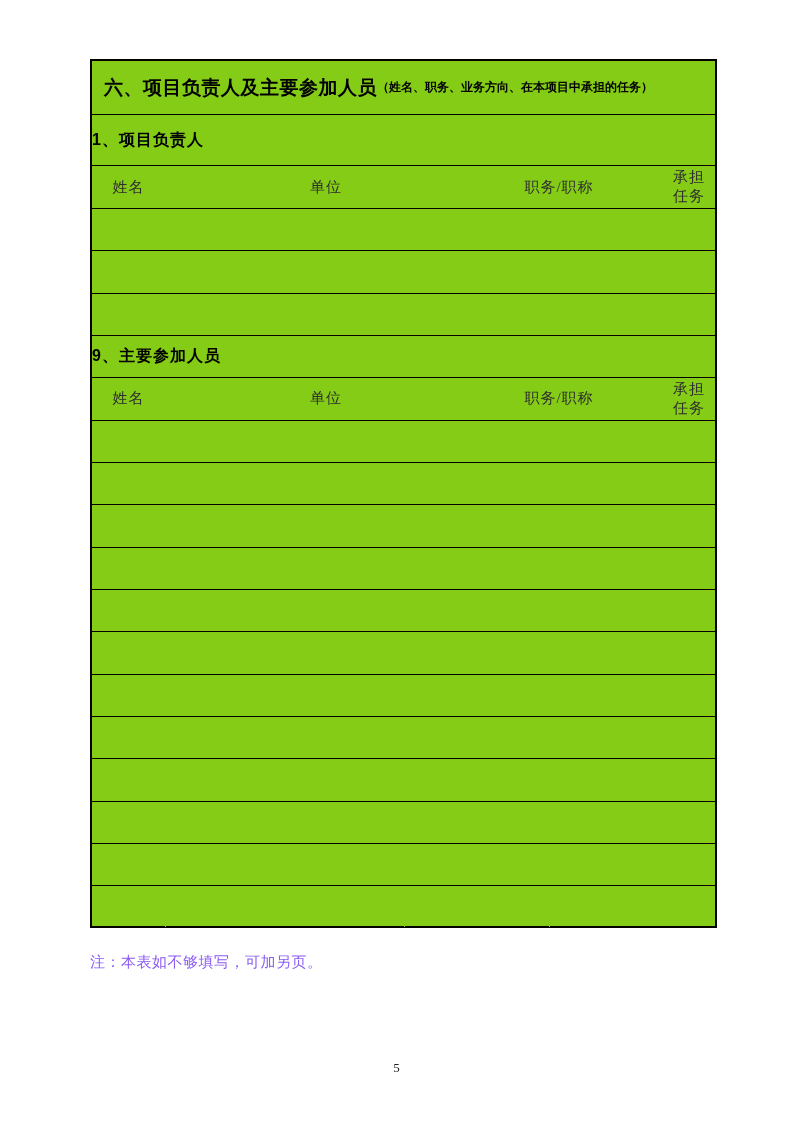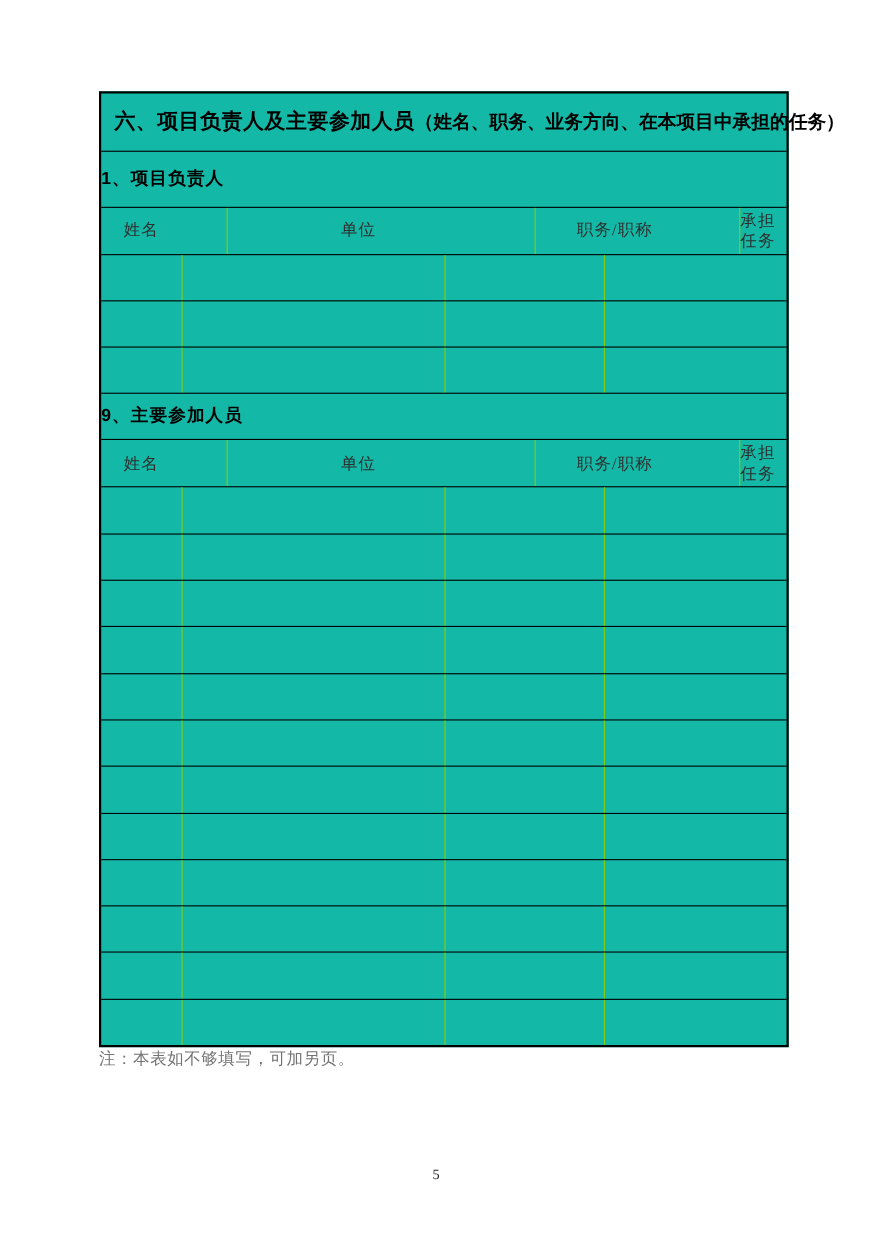--- a/index.html
+++ b/index.html
@@ -10,43 +10,42 @@
     height: 1122px;
     margin: 0 auto;
     background: #ffffff;
     font-family: "Liberation Serif", serif;
     color: #000000;
     overflow: hidden;
   }
   .doc-table {
     position: absolute;
     left: 90px;
-    top: 83px;
+    top: 59px;
     width: 627px;
     height: 869px;
     border: 2px solid #000000;
-    background: #14b8a6;
+    background: #84cc16;
     display: flex;
     flex-direction: column;
-    justify-content: flex-end;
   }
   .trow { border-top: 1px solid #000000; flex: 0 0 auto; }
   .trow.first { border-top: none; }
   .title-row {
     height: 53px;
     display: flex;
     align-items: center;
     padding-left: 12px;
     font-family: "Liberation Sans", sans-serif;
     font-weight: bold;
     font-size: 19px;
     letter-spacing: 0.5px;
     white-space: nowrap;
   }
-  .title-row .paren { font-size: 17px; letter-spacing: 0; }
+  .title-row .paren { font-size: 12px; letter-spacing: 0; }
   .label-row {
     display: flex;
     align-items: center;
     padding-left: 0;
     font-family: "Liberation Sans", sans-serif;
     font-weight: bold;
     font-size: 16px;
     letter-spacing: 1px;
   }
   .label-row.s1 { height: 51px; }
@@ -72,21 +71,21 @@
   .header-row.h1 { height: 43px; }
   .header-row.h2 { height: 43px; }
   .body-rows { display: flex; flex-direction: column; flex: 0 0 auto; }
   .body-rows .grid-row { border-top: 1px solid #000000; height: 42.3px; }
   .note {
     position: absolute;
     left: 90px;
     top: 953px;
     font-size: 15px;
     letter-spacing: 0.5px;
-    color: #737373;
+    color: #8b5cf6;
   }
   .page-number {
     position: absolute;
     left: 0;
     top: 1060px;
     width: 100%;
     text-align: center;
     font-size: 13px;
     color: #222222;
   }

